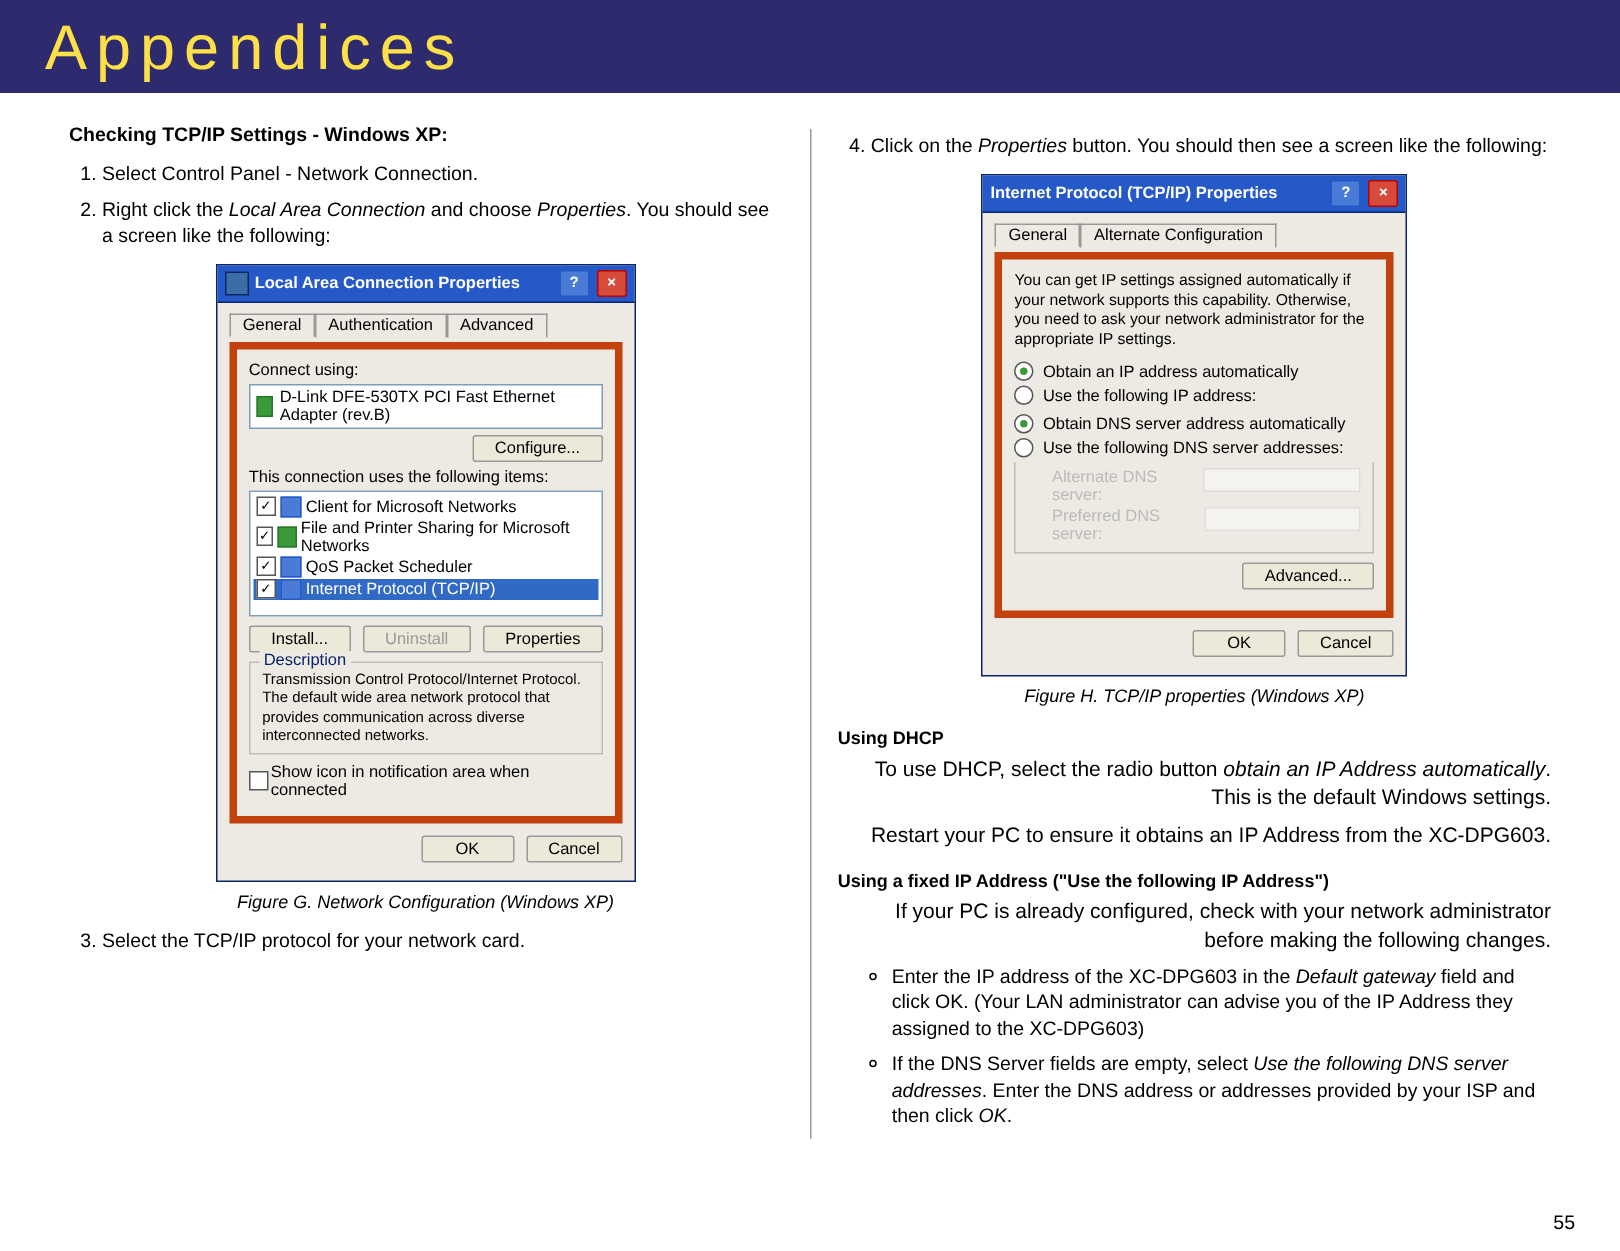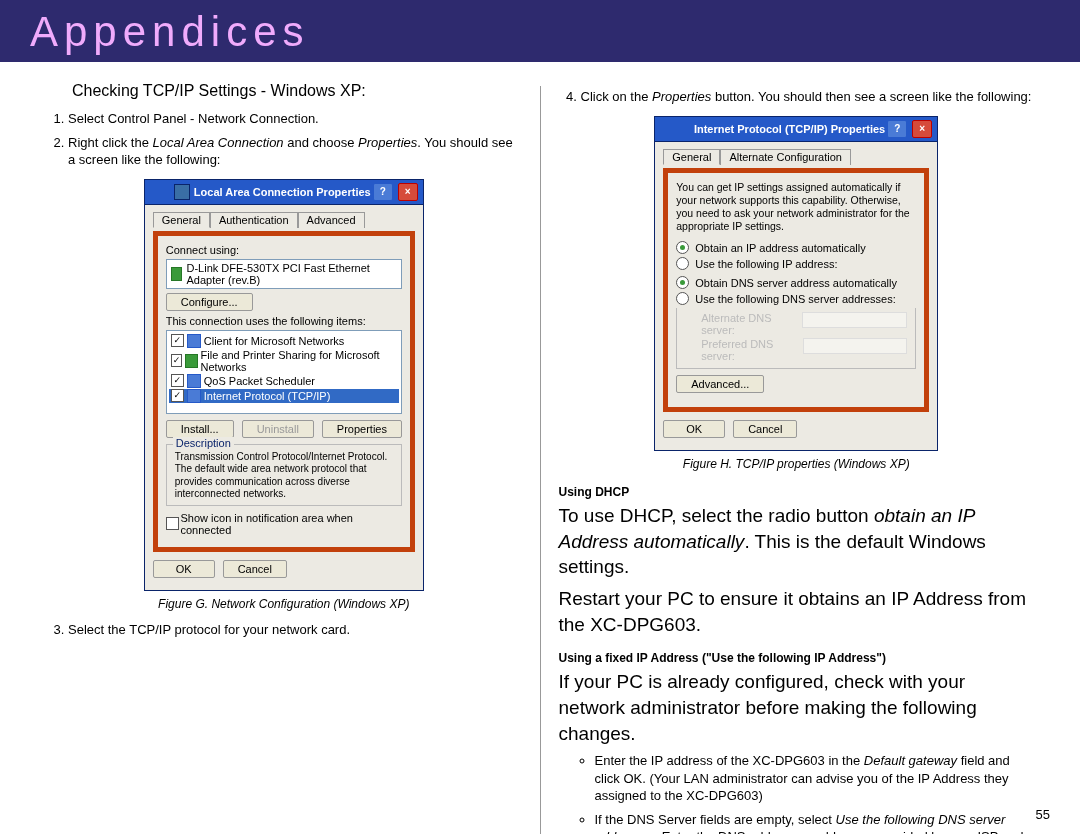--- a/index.html
+++ b/index.html
@@ -7,21 +7,21 @@
     font-family: Arial, Helvetica, sans-serif;
     font-size: 13px;
     color: #000;
     background: #fff;
     width: 1080px;
     height: 834px;
     position: relative;
   }
   .header {
     background: #2e2a6e;
-    color: #f0abfc;
+    color: #fde047;
     padding: 8px 30px 6px 30px;
     font-size: 42px;
     letter-spacing: 6px;
     font-weight: 300;
     font-family: "Trebuchet MS", sans-serif;
   }
   .content {
     display: flex;
     padding: 20px 28px;
     gap: 0;
@@ -30,39 +30,38 @@
     width: 50%;
     padding: 0 18px;
     box-sizing: border-box;
   }
   .divider {
     width: 1px;
     background: #999;
     margin-top: 4px;
   }
   .section-head {
-    font-weight: normal;
-    font-size: 16px;
+    font-weight: bold;
+    font-size: 13px;
     margin-bottom: 10px;
-    margin-left: 26px;
   }
   .sub-head {
     font-weight: bold;
     font-size: 12px;
     margin: 14px 0 4px 0;
   }
   ol.steps { padding-left: 22px; margin: 6px 0; }
   ol.steps li { margin-bottom: 6px; line-height: 1.35; }
   .caption {
     text-align: center;
     font-style: italic;
     font-size: 12px;
     margin: 6px 0 10px 0;
   }
-  .para { font-size: 19px; line-height: 1.35; margin: 4px 0 6px 0; }
+  .para { font-size: 14px; line-height: 1.35; margin: 4px 0 6px 0; text-align: right; }
   .italic { font-style: italic; }
   .bullets { list-style-type: circle; padding-left: 36px; margin: 4px 0; }
   .bullets li { margin-bottom: 6px; line-height: 1.35; }
 
   
   .xp-dialog {
     border: 1px solid #0a246a;
     background: #eceae3;
     font-size: 11px;
     font-family: Tahoma, Arial, sans-serif;
@@ -70,21 +69,21 @@
   }
   .xp-title {
     background: linear-gradient(to right, #0a246a, #3a6ea5, #0a246a);
     background: #2559c8;
     color: #fff;
     padding: 3px 5px;
     font-size: 11px;
     font-weight: bold;
     display: flex;
     align-items: center;
-    justify-content: flex-end;
+    justify-content: space-between;
     border-bottom: 1px solid #0a246a;
   }
   .xp-title-left { display: flex; align-items: center; gap: 4px; }
   .xp-btn {
     display: inline-block;
     width: 18px; height: 16px;
     background: #d64b3a;
     color: white;
     text-align: center;
     line-height: 15px;
@@ -136,21 +135,21 @@
   .xp-mini-icon.green { background: #3a9a3a; border-color:#267726;}
   .xp-button {
     border: 1px solid #999;
     background: #ece9d8;
     padding: 2px 14px;
     font-size: 11px;
     border-radius: 2px;
   }
   .xp-button.disabled { color: #999; }
   .btn-row { display:flex; gap: 8px; justify-content: space-between; margin: 6px 0; }
-  .btn-row.right { justify-content: flex-start; }
+  .btn-row.right { justify-content: flex-end; }
   .group-box {
     border: 1px solid #bbb;
     padding: 6px 8px 4px;
     margin: 4px 0;
     position: relative;
   }
   .group-title {
     position: absolute; top:-8px; left:6px;
     background: #eceae3; padding: 0 3px;
     color: #0a246a;

